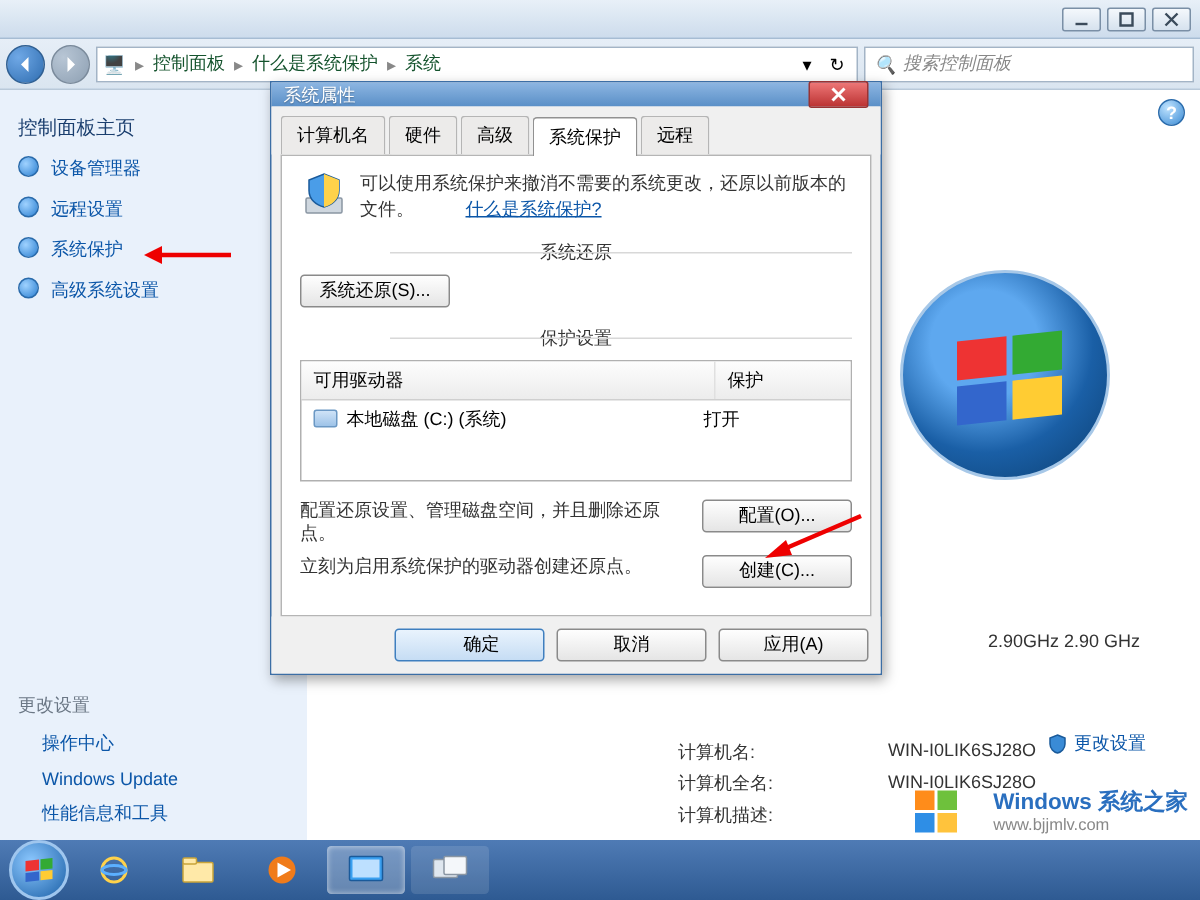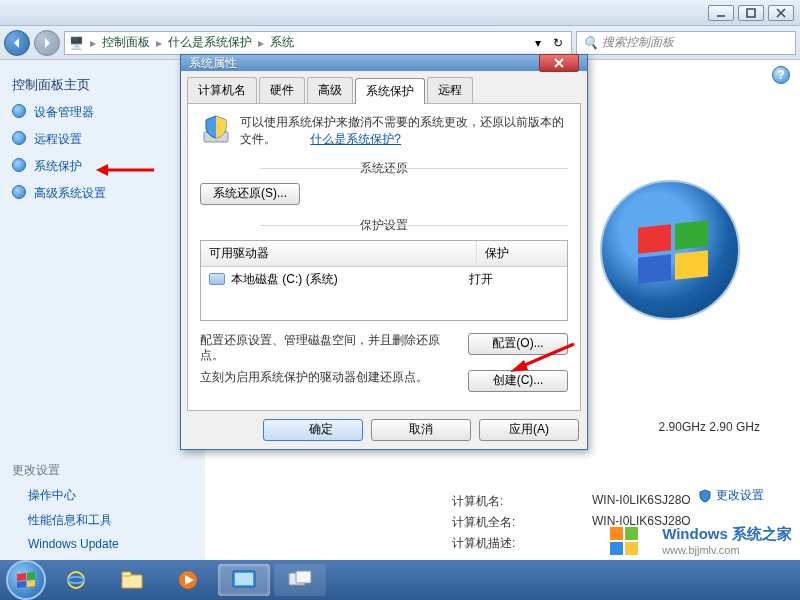--- a/index.html
+++ b/index.html
@@ -170,22 +170,22 @@
         <span class="bullet"></span>
         <span>系统保护</span>
       </div>
     <div class="sidebar-link">
         <span class="bullet"></span>
         <span>高级系统设置</span>
       </div>
 
     <div class="see-also-title">更改设置</div>
     <div class="see-also-link">操作中心</div>
+    <div class="see-also-link">Windows Update</div>
     <div class="see-also-link">性能信息和工具</div>
-    <div class="see-also-link">Windows Update</div>
   </div>
 
   <div class="content">
     <div class="wlogo">
       <div class="ring">
           <div class="flag">
             <span></span>
             <span></span>
             <span></span>
             <span></span>

